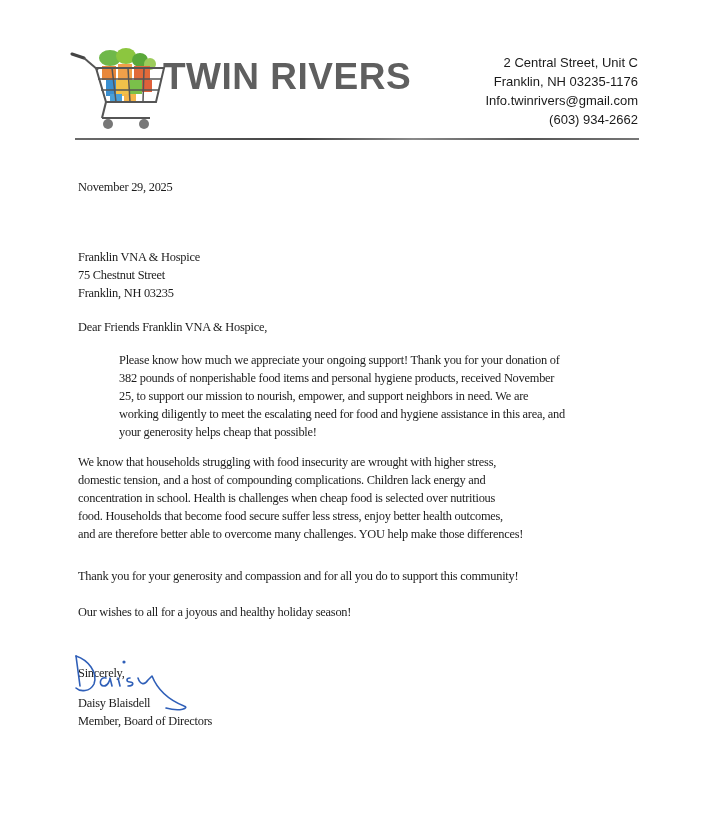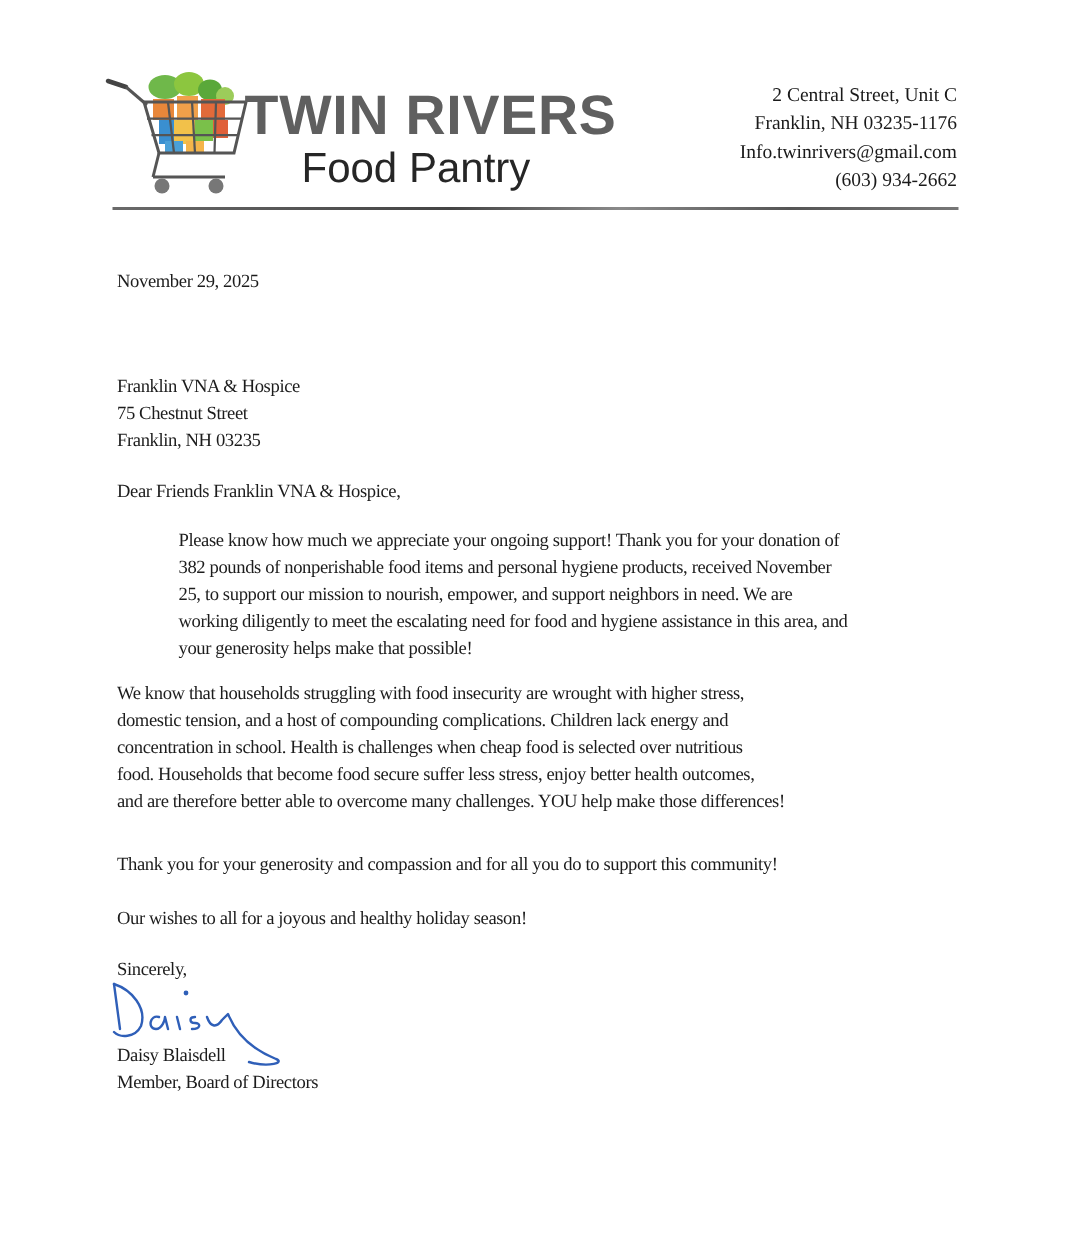--- a/index.html
+++ b/index.html
@@ -48,21 +48,21 @@
       font-size: 28px;
       color: #262626;
       line-height: 1;
       white-space: nowrap;
     }
     .contact {
       position: absolute;
       right: 82px;
       top: 53px;
       text-align: right;
-      font-family: Liberation Serif, serif;
+      font-family: Liberation Sans, sans-serif;
       font-size: 13px;
       line-height: 19px;
       color: #1a1a1a;
     }
     .contact div { white-space: nowrap; }
     .rule {
       position: absolute;
       left: 75px;
       top: 138px;
       width: 564px;
@@ -79,21 +79,21 @@
       letter-spacing: -0.25px;
     }
     .date { top: 178px; }
     .recipient { top: 248px; }
     .recipient div { white-space: nowrap; }
     .salutation { top: 318px; }
     .para1 { top: 351px; width: 585px; margin-left: 41px; }
     .para2 { top: 453px; width: 585px; }
     .para3 { top: 567px; width: 600px; }
     .para4 { top: 603px; width: 600px; }
-    .closing { top: 637px; }
+    .closing { top: 664px; }
     .signer-name { top: 694px; }
     .signer-title { top: 712px; }
     .line { display: block; white-space: nowrap; }
     .signature {
       position: absolute;
       left: 68px;
       top: 650px;
       width: 130px;
       height: 68px;
     }
@@ -129,21 +129,20 @@
     <line x1="76" y1="24" x2="75" y2="58" stroke="#555" stroke-width="1.5"></line>
 
     <line x1="38" y1="58" x2="34" y2="74" stroke="#555" stroke-width="2"></line>
     <line x1="34" y1="74" x2="82" y2="74" stroke="#555" stroke-width="2"></line>
 
     <circle cx="40" cy="80" r="5" fill="#777"></circle>
     <circle cx="76" cy="80" r="5" fill="#777"></circle>
   </svg>
 
   <div class="org-name">TWIN RIVERS</div>
-  <div class="org-sub">Food Pantry</div>
 
   <div class="contact">
     <div>2 Central Street, Unit C</div>
     <div>Franklin, NH  03235-1176</div>
     <div>Info.twinrivers@gmail.com</div>
     <div>(603) 934-2662</div>
   </div>
 
   <div class="rule"></div>
 </div>
@@ -156,21 +155,21 @@
   <div>Franklin, NH  03235</div>
 </div>
 
 <div class="body-text salutation">Dear Friends Franklin VNA &amp; Hospice,</div>
 
 <div class="body-text para1">
   <span class="line">Please know how much we appreciate your ongoing support!  Thank you for your donation of</span>
   <span class="line">382 pounds of nonperishable food items and personal hygiene products, received November</span>
   <span class="line">25, to support our mission to nourish, empower, and support neighbors in need.  We are</span>
   <span class="line">working diligently to meet the escalating need for food and hygiene assistance in this area, and</span>
-  <span class="line">your generosity helps make that possible!</span>
+  <span class="line">your generosity helps cheap that possible!</span>
 </div>
 
 <div class="body-text para2">
   <span class="line">We know that households struggling with food insecurity are wrought with higher stress,</span>
   <span class="line">domestic tension, and a host of compounding complications.  Children lack energy and</span>
   <span class="line">concentration in school.  Health is challenges when cheap food is selected over nutritious</span>
   <span class="line">food.  Households that become food secure suffer less stress, enjoy better health outcomes,</span>
   <span class="line">and are therefore better able to overcome many challenges.  YOU help make those differences!</span>
 </div>
 

